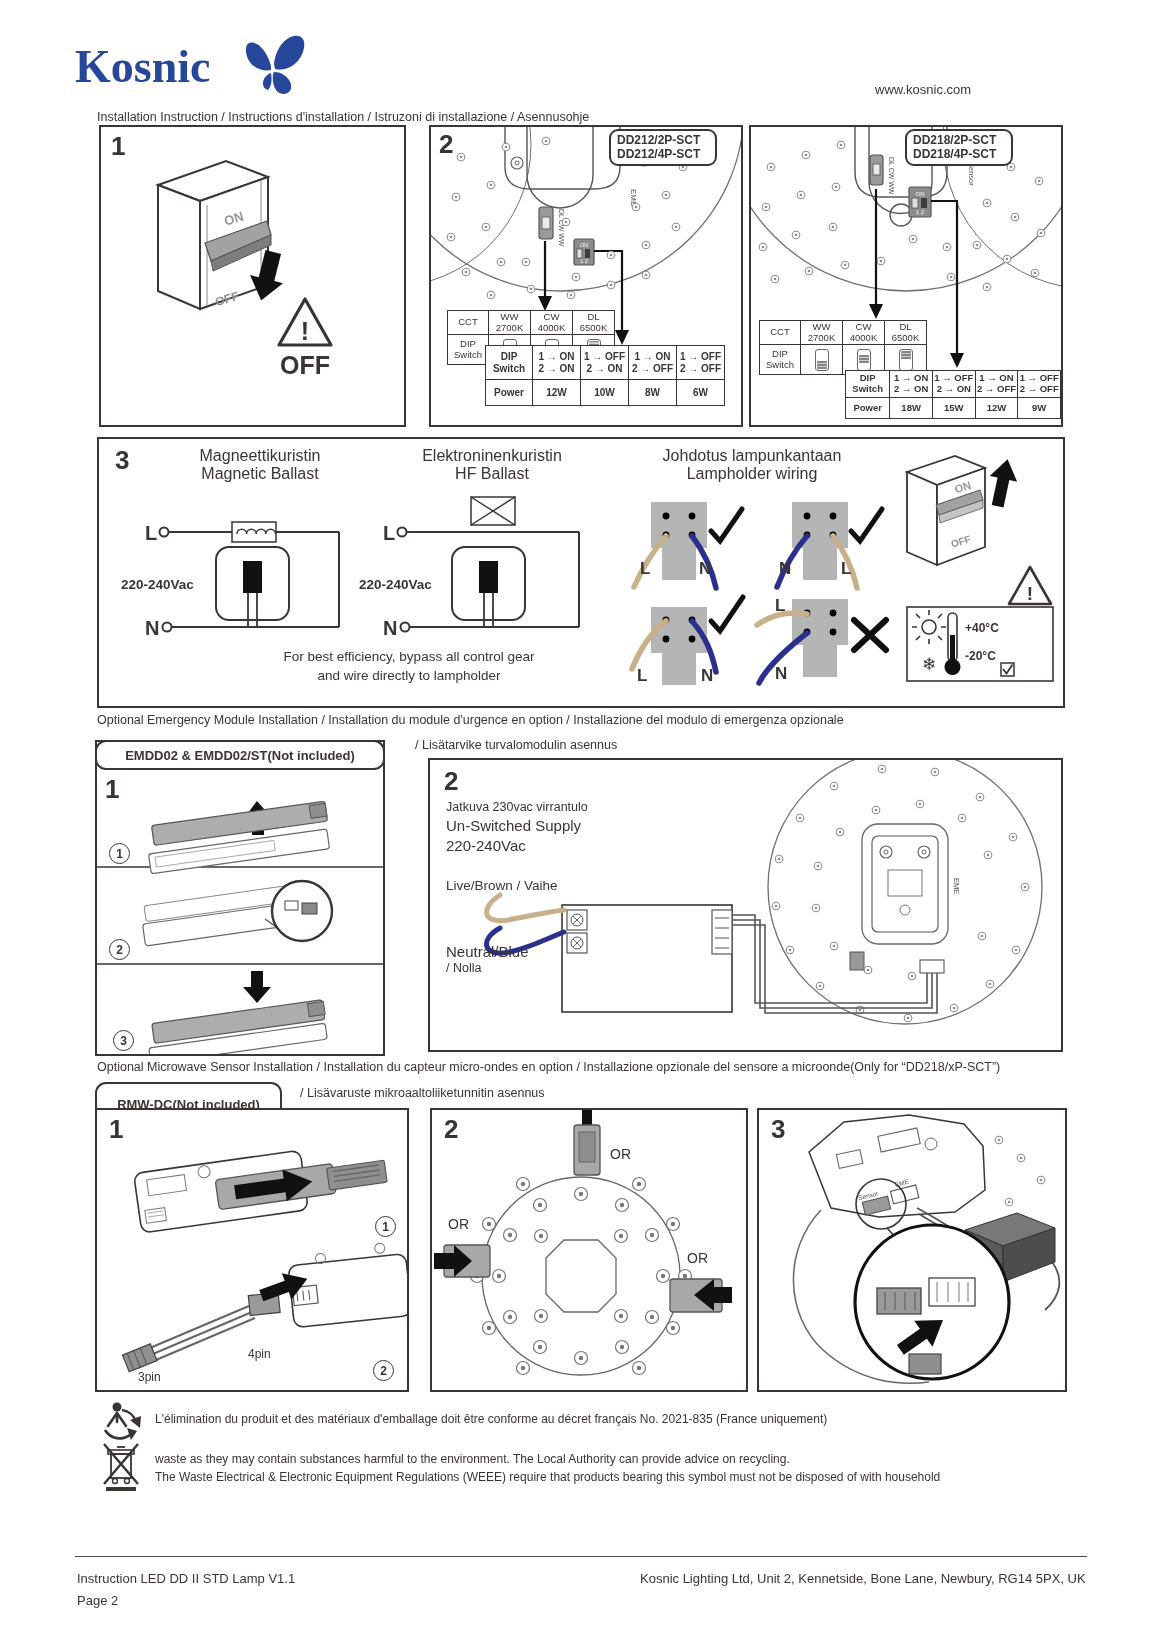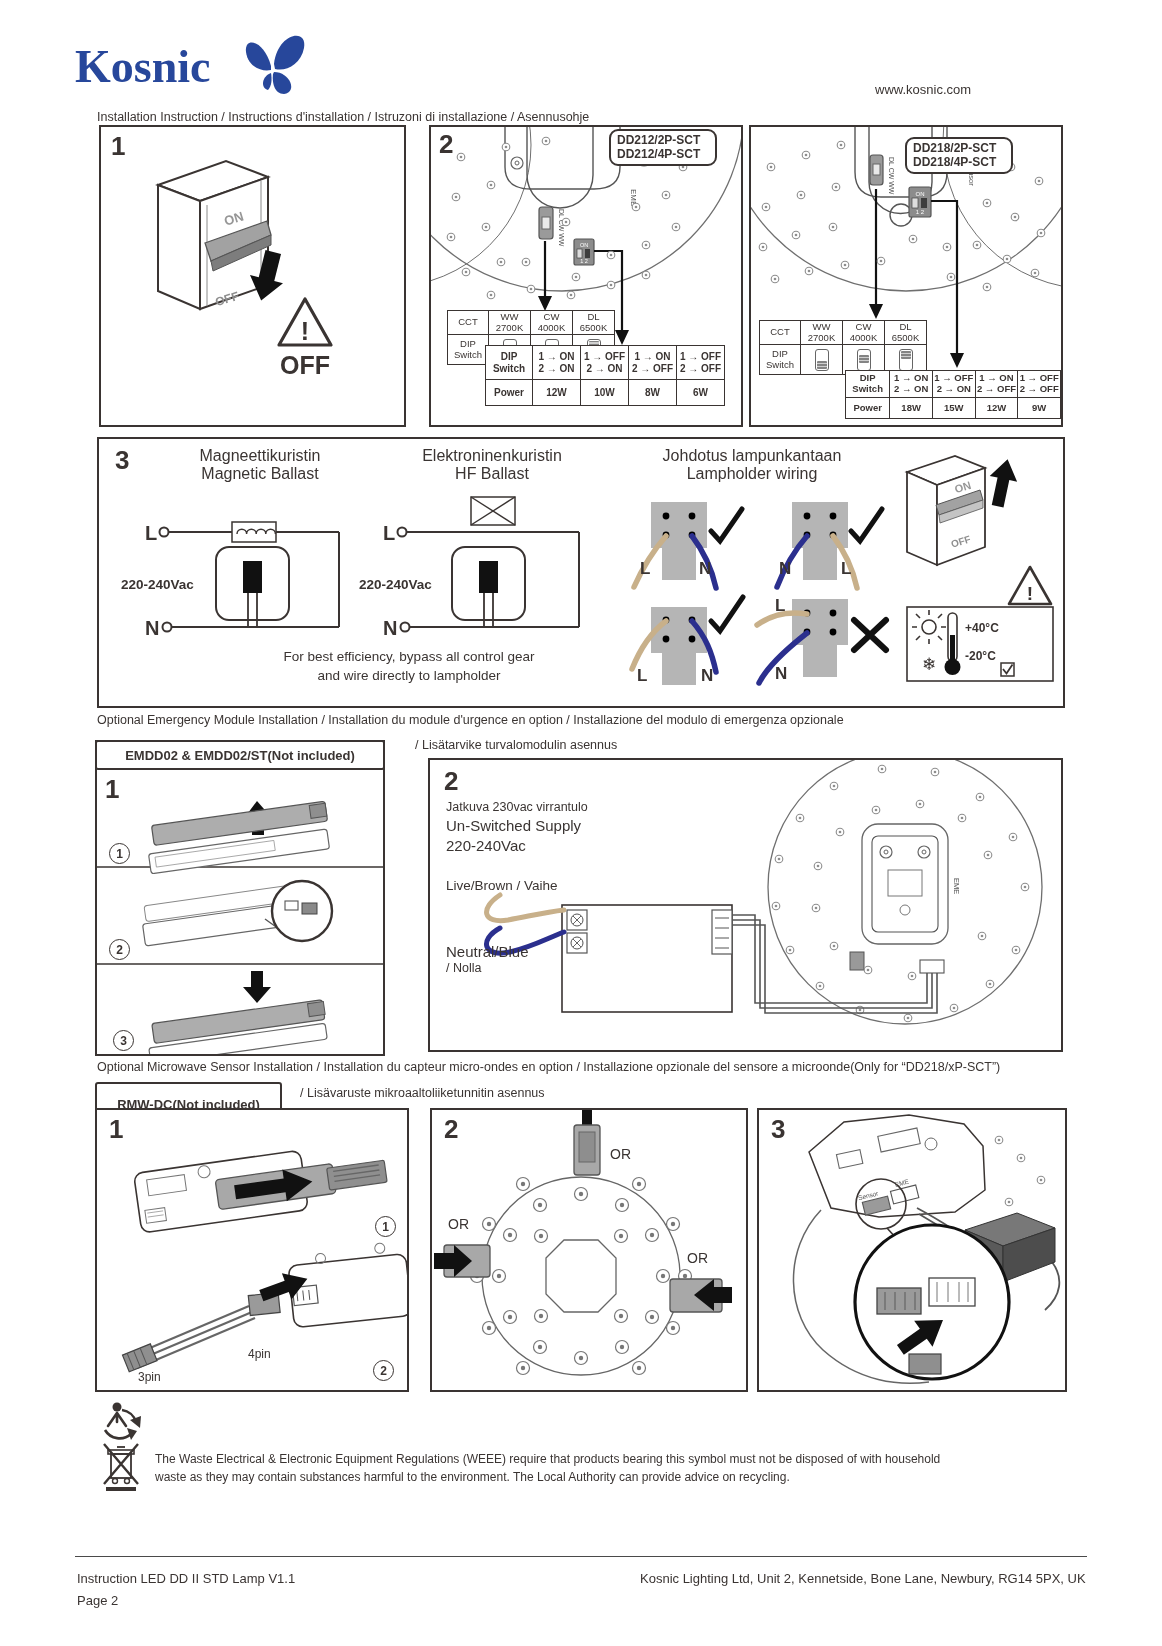--- a/index.html
+++ b/index.html
@@ -3,21 +3,21 @@
 <meta charset="utf-8">
 <style>
   html,body{margin:0;padding:0;background:#e8e8e8}
   #page{position:relative;width:1162px;height:1646px;background:#fff;margin:0 auto;
         font-family:"Liberation Sans",sans-serif;color:#3a3432;overflow:hidden}
   .a{position:absolute}
   .bx{position:absolute;border:2px solid #3a3432;background:#fff;box-sizing:border-box}
   .n{font-weight:bold;font-size:26px;line-height:1}
   .b{font-weight:normal}
   .sect{position:absolute;font-size:12.5px;white-space:nowrap}
-  .tabbox{position:absolute;border:2px solid #3a3432;border-radius:3px;background:#fff;
+  .tabbox{position:absolute;border:2px solid #3a3432;border-radius:11px;background:#fff;
           font-weight:bold;font-size:13px;display:flex;align-items:center;justify-content:center;box-sizing:border-box}
   .modelbox{position:absolute;border:2px solid #3a3432;border-radius:9px;background:#fff;
             font-weight:bold;font-size:12px;line-height:1.2;padding:2px 6px;box-sizing:border-box}
   table.t{border-collapse:collapse;background:#fff;position:absolute}
   table.t td{border:1.5px solid #3a3432;text-align:center;vertical-align:middle;padding:0 1px;line-height:1.12}
   .cct td{font-size:9.5px;font-weight:normal}
   .dt td{font-size:10px;font-weight:bold}
   .dtr td{font-size:9.5px;font-weight:bold}
   .sw{display:inline-block;width:12px;height:20px;border:1.5px solid #666;border-radius:3px;
       position:relative;background:#fff;vertical-align:middle}
@@ -236,21 +236,21 @@
       <use href="#d" x="24" y="152"></use>
           <use href="#d" x="58" y="144"></use>
           <use href="#d" x="94" y="138"></use>
       <use href="#d" x="130" y="134"></use>
           <use href="#d" x="162" y="112"></use>
           <use href="#d" x="196" y="120"></use>
       <use href="#d" x="200" y="150"></use>
           <use href="#d" x="236" y="160"></use>
     </g>
   </svg>
-  <div class="modelbox" style="left:154px;top:10px;width:108px">
+  <div class="modelbox" style="left:154px;top:2px;width:108px">
     <div>DD218/2P-SCT</div>
     <div>DD218/4P-SCT</div>
   </div>
   <table class="t cct" style="left:8px;top:193px">
     <tbody>
           <tr style="height:24px">
       <td style="width:38px">CCT</td>
       <td style="width:39px"><span>WW</span><br><span>2700K</span></td>
       <td style="width:39px"><span>CW</span><br><span>4000K</span></td>
       <td style="width:39px"><span>DL</span><br><span>6500K</span></td>
@@ -718,33 +718,34 @@
 </div>
 
 <svg class="a" style="left:100px;top:1400px" width="42" height="48" viewBox="0 0 42 48">
   <circle cx="17" cy="7" r="4.5" fill="#3a3432"></circle>
   <path d="M17,13 L8,26 M17,13 L26,26 M17,13 L17,22" stroke="#3a3432" stroke-width="2.6" fill="none" stroke-linecap="round"></path>
   <path d="M5,30 A17,17 0 0 0 31,34" stroke="#3a3432" stroke-width="2.6" fill="none"></path>
   <polygon points="31,40 27,28 37,31" fill="#3a3432"></polygon>
   <path d="M36,22 A17,17 0 0 0 22,10" stroke="#3a3432" stroke-width="2.6" fill="none"></path>
   <polygon points="40,28 30,20 41,16" fill="#3a3432"></polygon>
 </svg>
+<div class="a" style="left:155px;top:1412px;font-size:12px;width:880px">L'élimination du produit et des matériaux d'emballage doit être conforme au décret français No. 2021-835 (France uniquement)</div>
 
 <svg class="a" style="left:102px;top:1442px" width="38" height="50" viewBox="0 0 38 50">
   <rect x="9" y="12" width="20" height="24" fill="none" stroke="#3a3432" stroke-width="1.8"></rect>
   <rect x="6" y="8" width="26" height="4" fill="none" stroke="#3a3432" stroke-width="1.6"></rect>
   <line x1="15" y1="5" x2="23" y2="5" stroke="#3a3432" stroke-width="1.8"></line>
   <circle cx="13" cy="39" r="2.5" fill="none" stroke="#3a3432" stroke-width="1.4"></circle>
   <circle cx="25" cy="39" r="2.5" fill="none" stroke="#3a3432" stroke-width="1.4"></circle>
   <path d="M2,2 L36,42 M36,2 L2,42" stroke="#3a3432" stroke-width="2.4"></path>
   <rect x="4" y="45" width="30" height="4" fill="#3a3432"></rect>
 </svg>
 <div class="a" style="left:155px;top:1450px;font-size:12px;line-height:18px;width:900px">
+  <div>waste as they may contain substances harmful to the environment. The Local Authority can provide advice on recycling.</div>
   <div>The Waste Electrical &amp; Electronic Equipment Regulations (WEEE) require that products bearing this symbol must not be disposed of with household</div>
-  <div>waste as they may contain substances harmful to the environment. The Local Authority can provide advice on recycling.</div>
 </div>
 
 <div class="a" style="left:75px;top:1556px;width:1012px;border-top:1.5px solid #4a4a4a"></div>
 <div class="a ft" style="left:77px;top:1568px">
   <div>Instruction LED DD II STD Lamp V1.1</div>
   <div>Page 2</div>
 </div>
 <div class="a ft" style="left:640px;top:1568px">
   <div>Kosnic Lighting Ltd, Unit 2, Kennetside, Bone Lane, Newbury, RG14 5PX, UK</div>
 </div>

